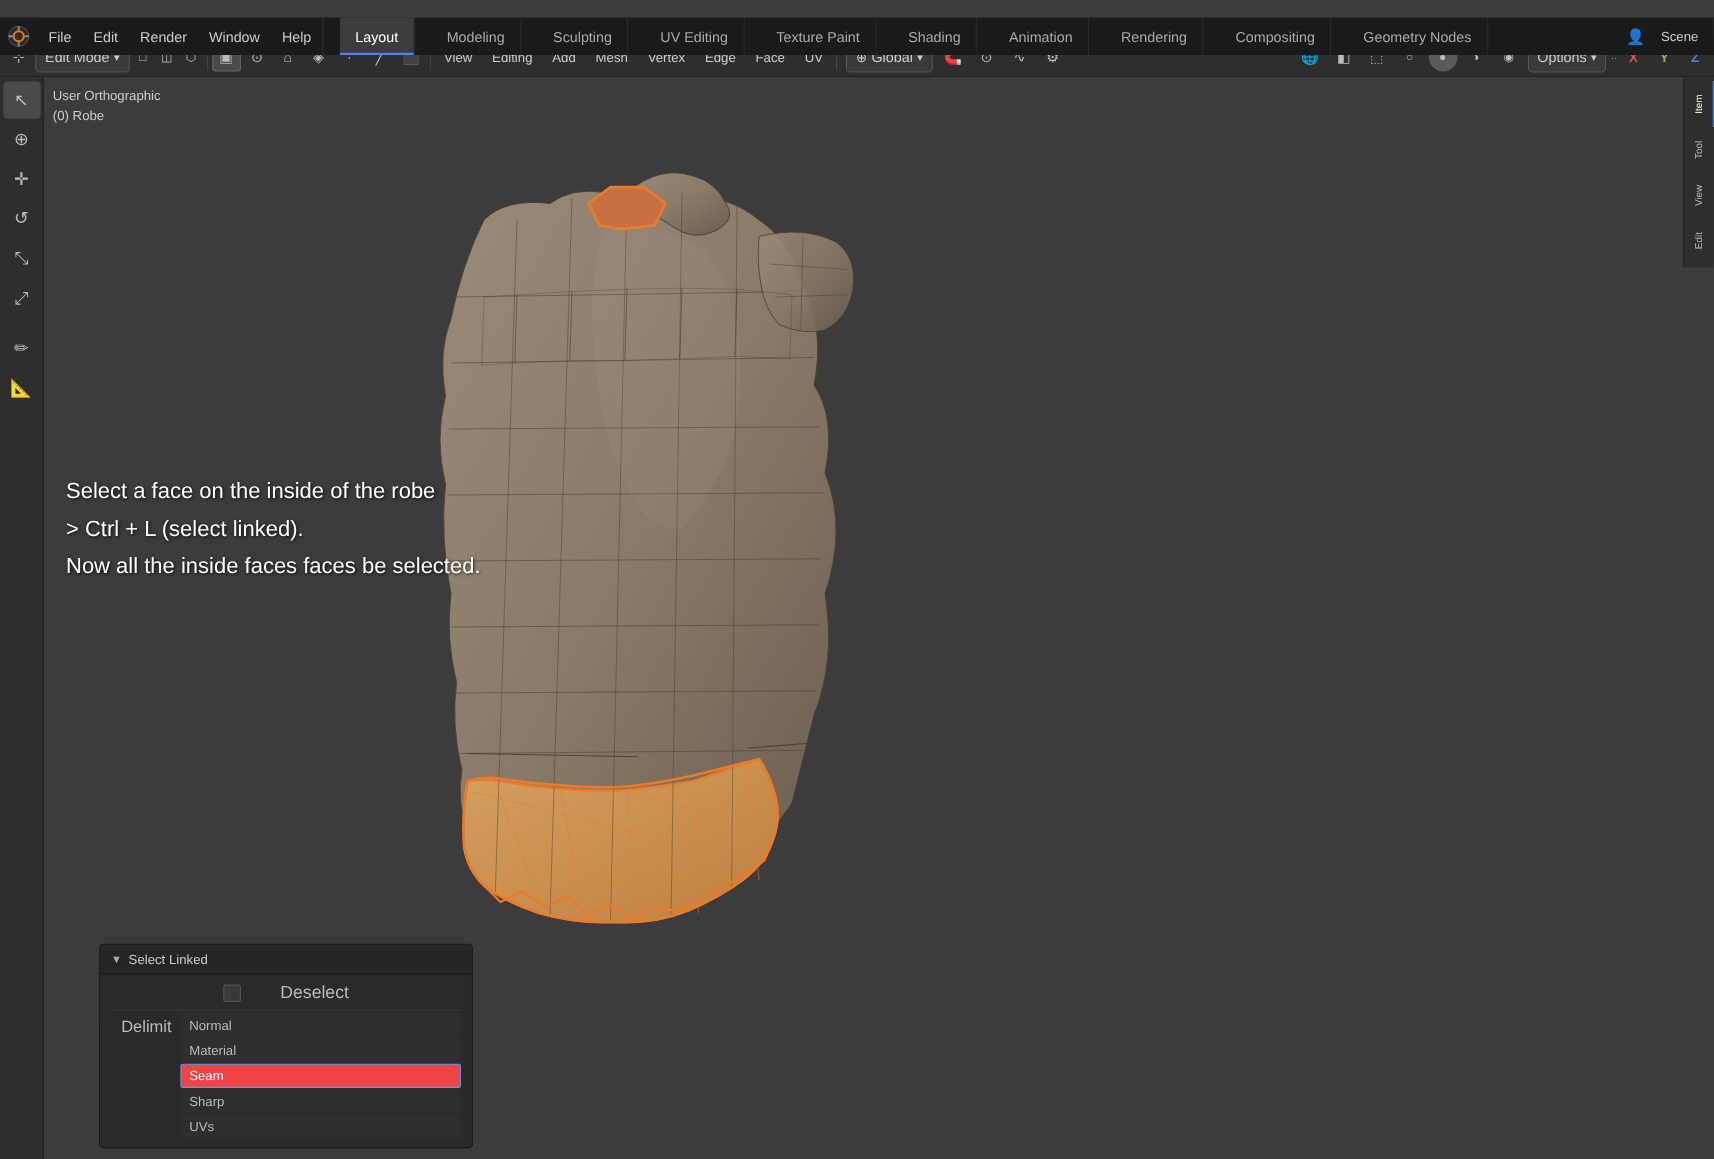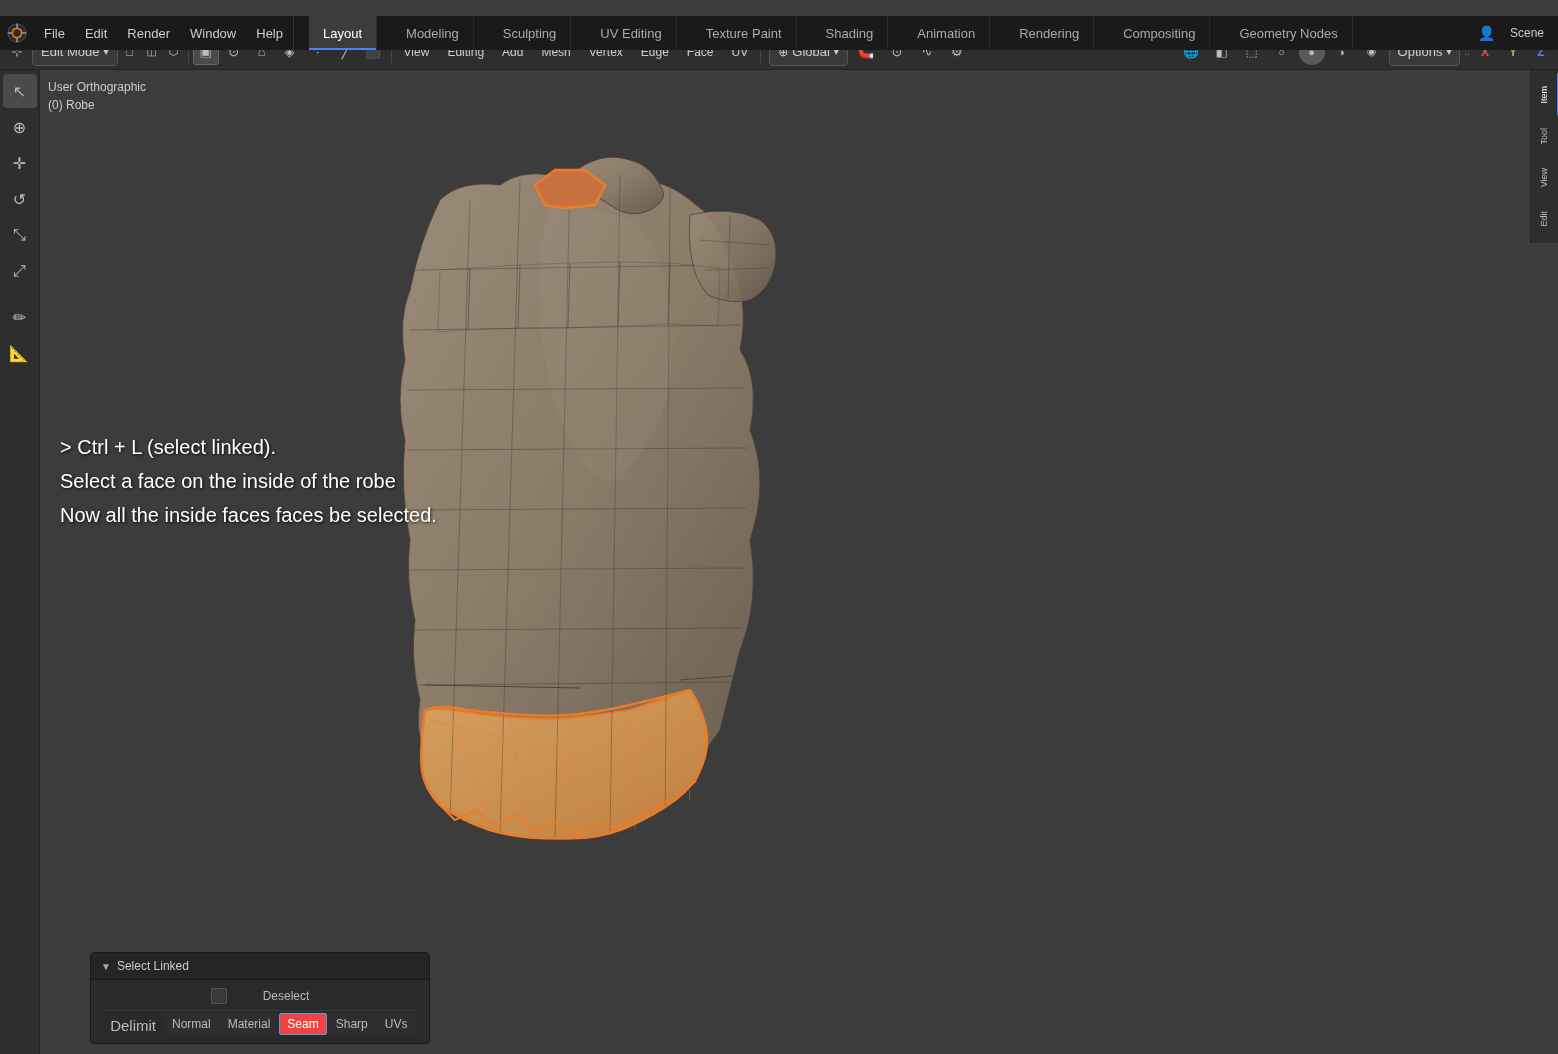--- a/index.html
+++ b/index.html
@@ -296,40 +296,40 @@
     .panel-checkbox {
       width: 16px; height: 16px;
       background: #3a3a3a;
       border: 1px solid #555;
       border-radius: 2px;
       display: flex; align-items: center; justify-content: center;
       cursor: pointer;
       flex-shrink: 0;
     }
     .panel-label {
-      font-size: 12px;
+      font-size: 16px;
       color: #bbb;
       padding-left: 28px;
     }
     .delimit-row {
       display: flex;
       align-items: flex-start;
       gap: 8px;
     }
     .delimit-label {
       font-size: 15px;
       color: #bbb;
       padding-top: 4px;
       min-width: 55px;
       text-align: right;
     }
     .delimit-options {
       flex: 1;
       display: flex;
-      flex-direction: row;
+      flex-direction: column;
       gap: 1px;
     }
     .delimit-option {
       padding: 4px 8px;
       font-size: 12px;
       color: #bbb;
       background: #2e2e2e;
       border-radius: 2px;
       cursor: pointer;
     }
@@ -570,22 +570,22 @@
       <polygon points="200,150 230,148 228,210 198,212" fill="none" stroke="#4a3e30" stroke-width="0.5" opacity="0.6"></polygon>
       <polygon points="230,148 280,145 278,208 228,210" fill="none" stroke="#4a3e30" stroke-width="0.5" opacity="0.6"></polygon>
       <polygon points="280,145 330,143 328,208 278,208" fill="none" stroke="#4a3e30" stroke-width="0.5" opacity="0.6"></polygon>
       <polygon points="330,143 380,142 378,206 328,208" fill="none" stroke="#4a3e30" stroke-width="0.5" opacity="0.6"></polygon>
       <polygon points="380,142 430,143 428,204 378,206" fill="none" stroke="#4a3e30" stroke-width="0.5" opacity="0.6"></polygon>
       <polygon points="430,143 480,148 478,206 428,204" fill="none" stroke="#4a3e30" stroke-width="0.5" opacity="0.6"></polygon>
     </svg>
   </div>
 
   <div id="instruction-text">
+    <div>Select a face on the inside of the robe</div>
     <div>&gt; Ctrl + L (select linked).</div>
-    <div>Select a face on the inside of the robe</div>
     <div>Now all the inside faces faces be selected.</div>
   </div>
 
   <div id="select-linked-panel">
     <div id="select-linked-header">
       <span class="panel-chevron">▼</span>
       <span>Select Linked</span>
     </div>
     <div id="select-linked-content">
       <div class="panel-row">

